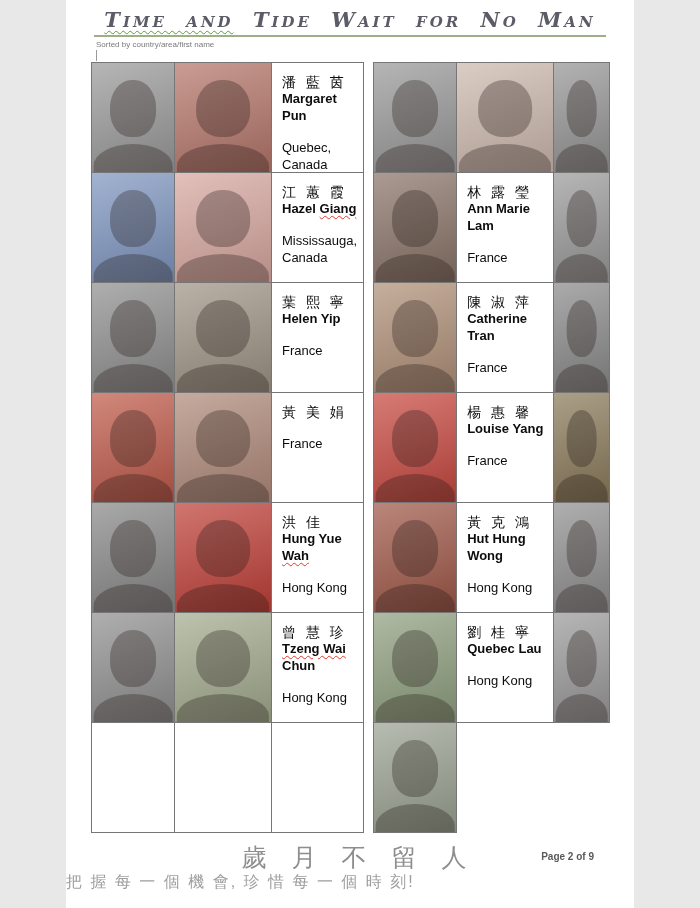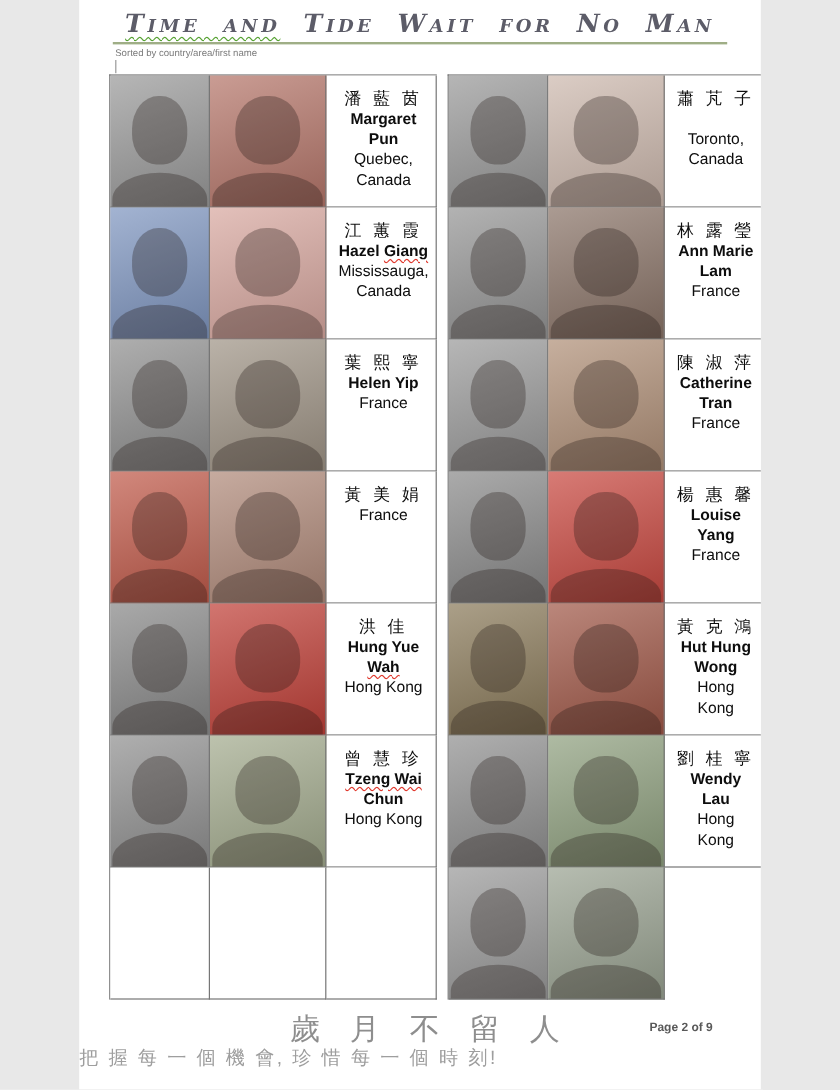--- a/index.html
+++ b/index.html
@@ -24,42 +24,42 @@
   .header-rule { height:2px; background:var(--rule); margin:3px 28px 0 28px; }
   .sort-note { margin:3px 0 0 30px; font-size:8px; color:#7a7a7a; }
   .text-cursor { width:1px; height:11px; background:#9a9a9a; margin:1px 0 0 30px; }
 
   .tables { display:flex; gap:9px; margin:1px 24px 0 25px; }
   .grid {
     flex:1; display:grid; grid-template-columns:83px 97px 1fr;
     grid-auto-rows:110px;
     border-top:1px solid var(--border); border-left:1px solid var(--border);
   }
-  .cell { border-right:1px solid var(--border); border-bottom:1px solid var(--border); background:#fff;text-align:center; }
+  .cell { border-right:1px solid var(--border); border-bottom:1px solid var(--border); background:#fff; }
   .photo { position:relative; overflow:hidden; }
   .portrait { background-image:linear-gradient(160deg, rgba(255,255,255,.28), rgba(0,0,0,.16)); }
   .portrait::before {
     content:""; position:absolute; left:50%; top:16%; width:56%; height:52%;
     transform:translateX(-50%); border-radius:48% 48% 44% 44%;
     background:rgba(30,20,15,.30);
   }
   .portrait::after {
     content:""; position:absolute; left:50%; bottom:-14%; width:96%; height:40%;
     transform:translateX(-50%); border-radius:50% 50% 0 0;
     background:rgba(30,20,15,.30);
   }
   .info { padding:10px 6px 0 10px; font-size:13px; line-height:1.3; color:#0d0d0d; }
   .cname { font-size:14px; letter-spacing:3px; white-space:nowrap; }
   .ename { font-weight:bold; min-height:17px; }
   .red-squiggle {
     text-decoration:underline; text-decoration-style:wavy;
     text-decoration-color:var(--squiggle-red);
     text-decoration-thickness:1px; text-underline-offset:2px;
   }
-  .loc { }
+  .loc { margin-top:15px; }
 
   .footer-cn-title {
     position:absolute; left:17px; right:0; top:841px; text-align:center;
     font-size:25px; color:var(--footer); letter-spacing:9px; font-weight:normal;
   }
   .footer-motto {
     position:absolute; left:0; right:0; top:872px; text-align:left;
     font-size:16px; color:#9e9e9e; letter-spacing:2px;
   }
   .page-number {
@@ -122,25 +122,20 @@
           <div class="ename"><span class="red-squiggle">Tzeng Wai</span><span> Chun</span></div>
           <div class="loc">Hong Kong</div>
         </div>
         <div class="cell photo"></div>
         <div class="cell photo"></div>
         <div class="cell info"></div>
       </div>
     <div class="grid" id="right-grid">
         <div class="cell photo portrait" style="background-color: rgb(153, 153, 153);"></div>
         <div class="cell photo portrait" style="background-color: rgb(205, 185, 174);"></div>
-        <div class="cell info">
-          <div class="cname">蕭 芃 子</div>
-          <div class="ename"></div>
-          <div class="loc">Toronto, Canada</div>
-        </div>
         <div class="cell photo portrait" style="background-color: rgb(149, 149, 149);"></div>
         <div class="cell photo portrait" style="background-color: rgb(138, 116, 104);"></div>
         <div class="cell info">
           <div class="cname">林 露 瑩</div>
           <div class="ename"><span>Ann Marie Lam</span></div>
           <div class="loc">France</div>
         </div>
         <div class="cell photo portrait" style="background-color: rgb(154, 154, 154);"></div>
         <div class="cell photo portrait" style="background-color: rgb(176, 144, 120);"></div>
         <div class="cell info">
@@ -159,21 +154,21 @@
         <div class="cell photo portrait" style="background-color: rgb(160, 88, 72);"></div>
         <div class="cell info">
           <div class="cname">黃 克 鴻</div>
           <div class="ename"><span>Hut Hung Wong</span></div>
           <div class="loc">Hong Kong</div>
         </div>
         <div class="cell photo portrait" style="background-color: rgb(144, 144, 144);"></div>
         <div class="cell photo portrait" style="background-color: rgb(143, 160, 127);"></div>
         <div class="cell info">
           <div class="cname">劉 桂 寧</div>
-          <div class="ename"><span>Wendy Lau</span></div>
+          <div class="ename"><span>Quebec Lau</span></div>
           <div class="loc">Hong Kong</div>
         </div>
         <div class="cell photo portrait" style="background-color: rgb(154, 154, 154);"></div>
         <div class="cell photo portrait" style="background-color: rgb(154, 163, 146);"></div>
       </div>
   </div>
 
   <div class="footer-cn-title">歲 月 不 留 人</div>
   <div class="footer-motto">把 握 每 一 個 機 會, 珍 惜 每 一 個 時 刻!</div>
   <div class="page-number">Page 2 of 9</div>

